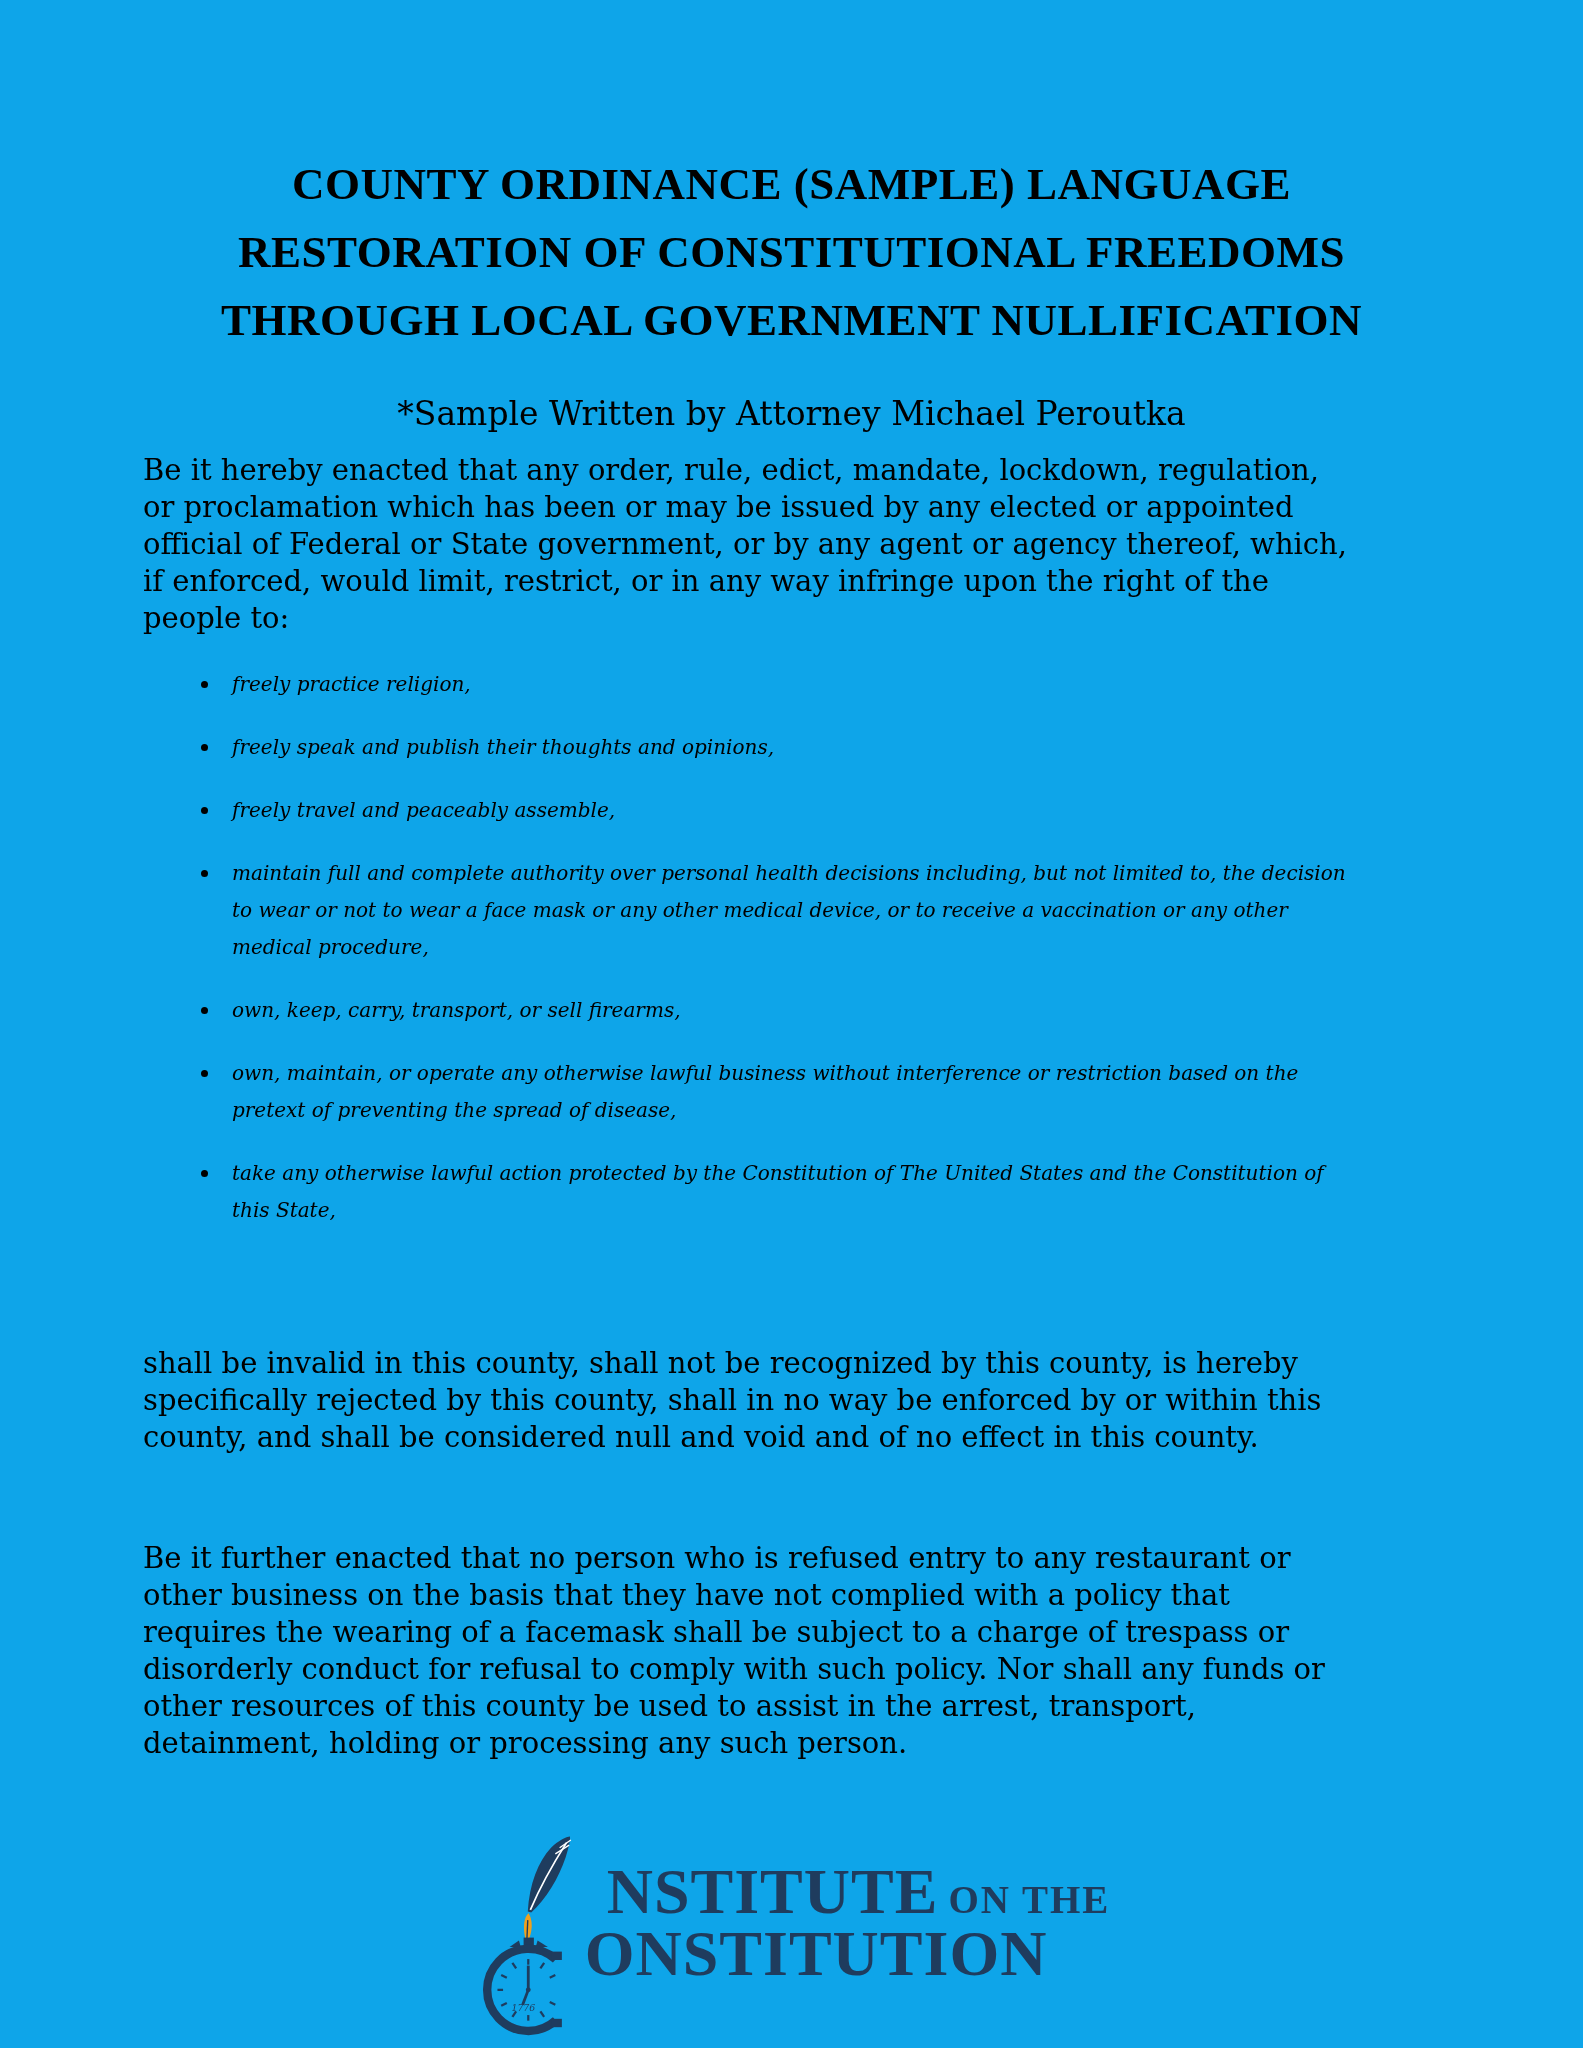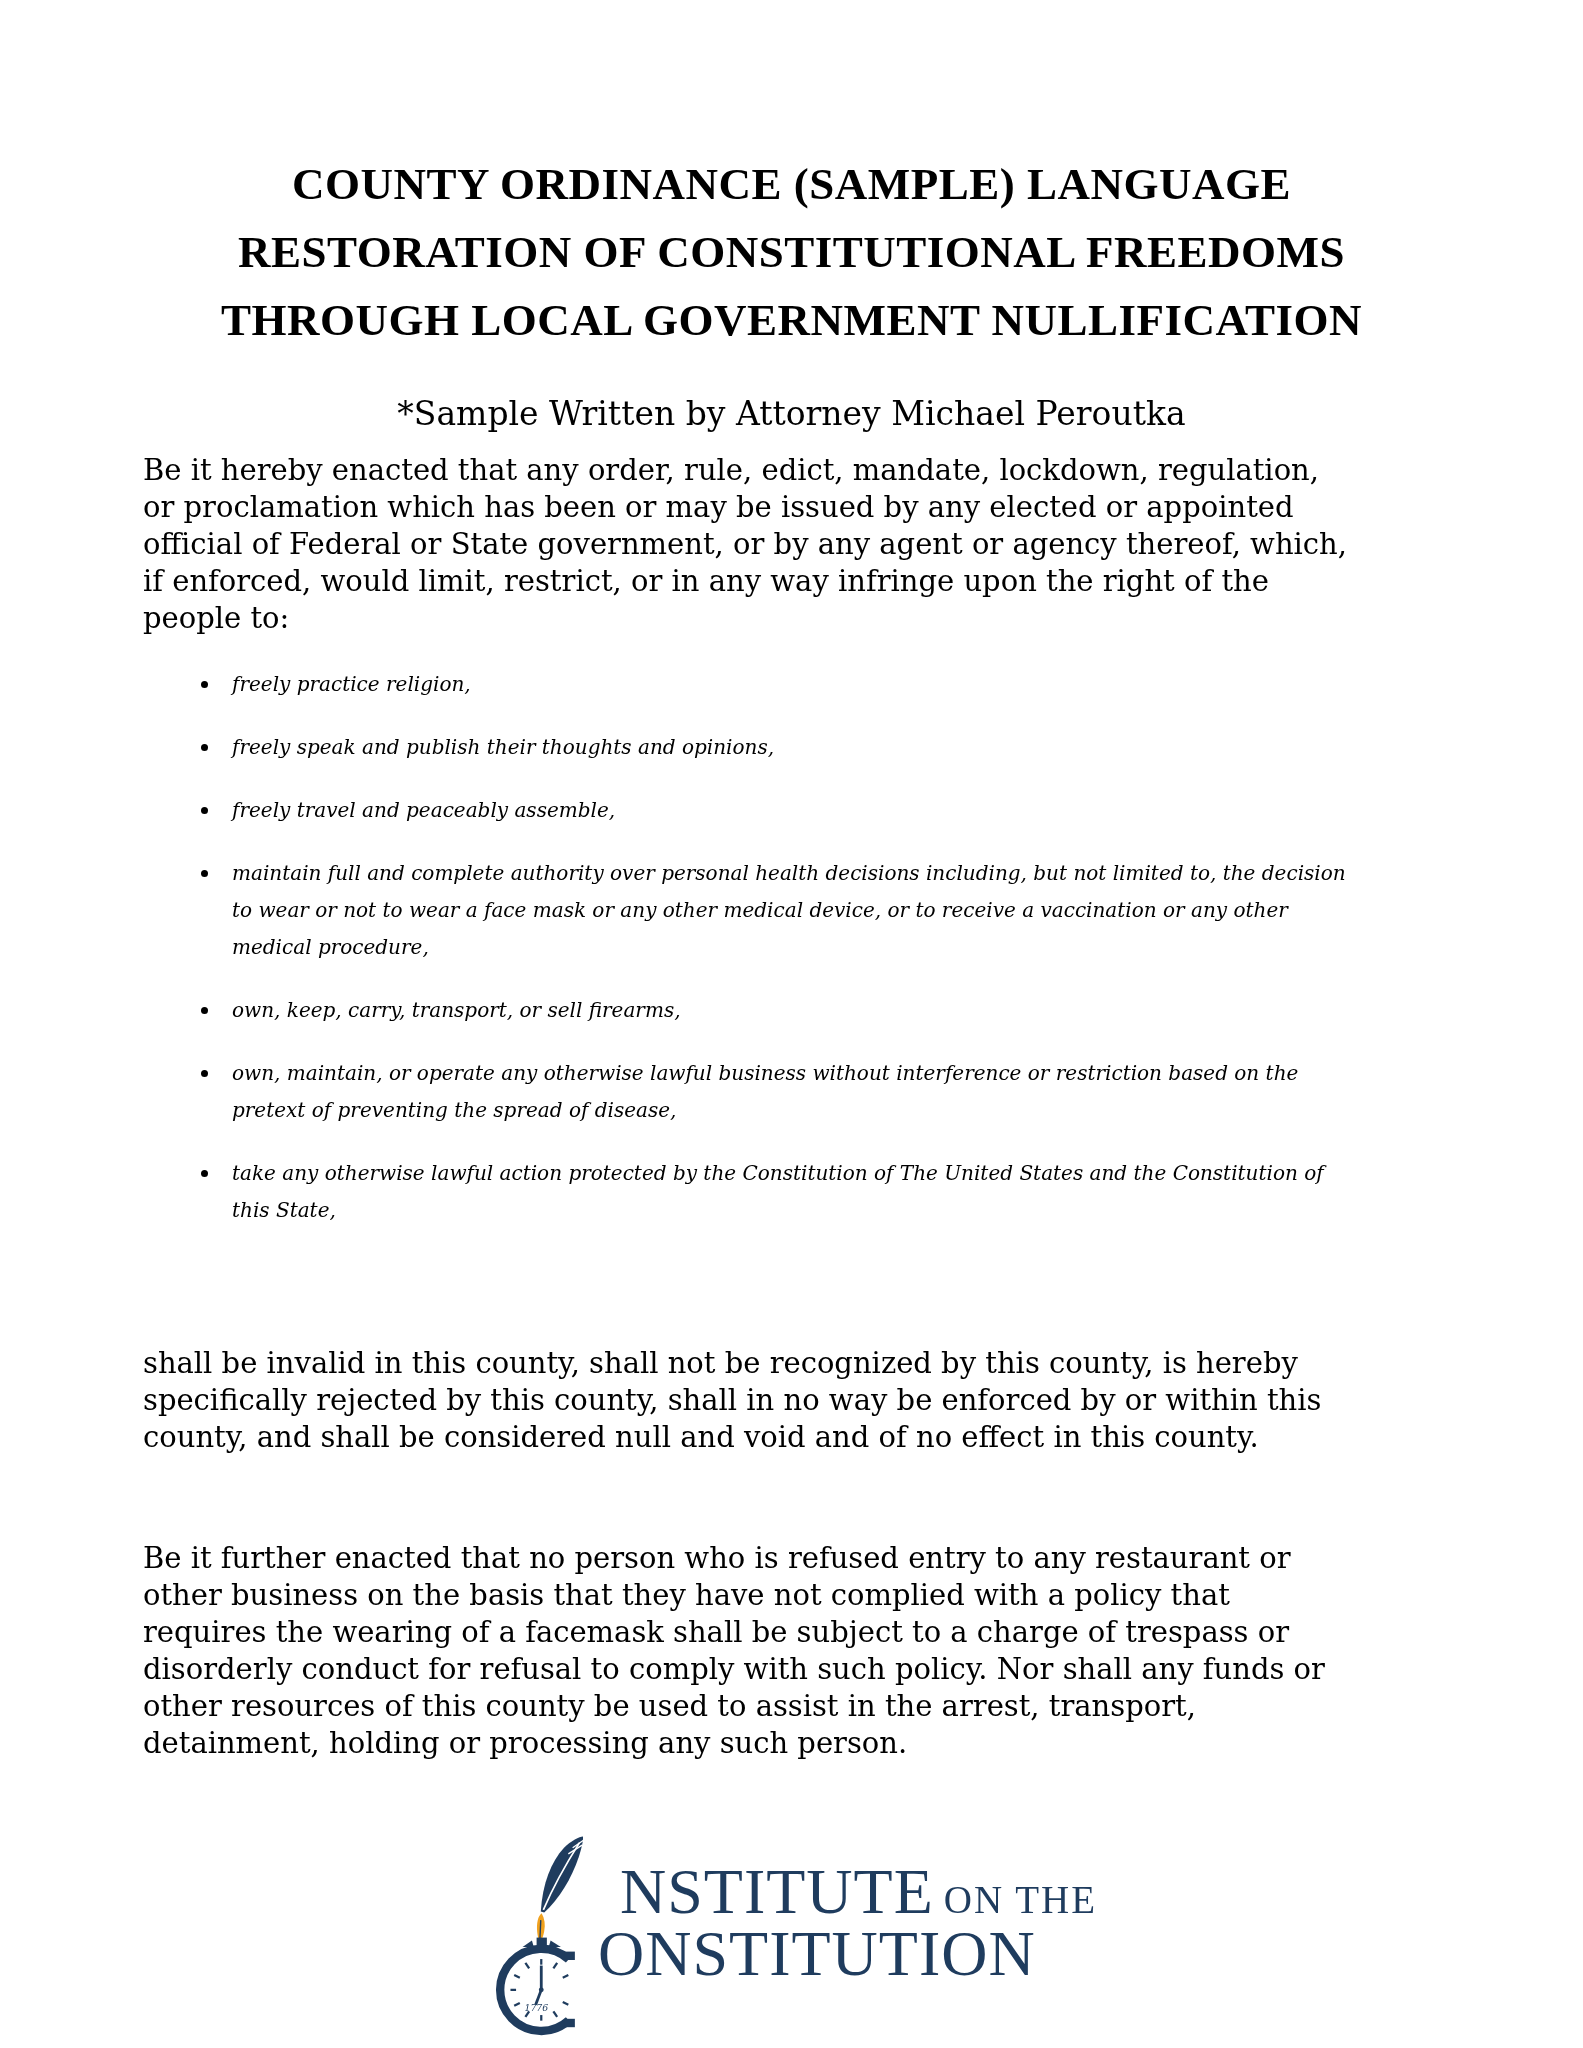--- a/index.html
+++ b/index.html
@@ -1,19 +1,19 @@
 <!DOCTYPE html>
 <html><head>
 <meta charset="utf-8">
 <style>
   html,body { margin:0; padding:0; background:#e8e8e8; }
   .page {
     position:relative;
     width:1583px; height:2048px;
-    background:#ffffff;
+    background:#0ea5e9;
     margin:0 auto;
     overflow:hidden;
     font-family:"DejaVu Serif", serif;
     color:#000000;
   }
   .content {
     position:absolute;
     left:143px; top:150px;
     width:1297px;
   }
@@ -67,21 +67,21 @@
     display:flex;
     flex-direction:column;
     align-items:center;
     flex:none;
   }
   .quill-svg { width:82px; height:112px; margin-left:26px; display:block; }
   .clock-svg { width:112px; height:112px; margin-top:-14px; display:block; }
   .logo-words {
     padding-top:28px;
     font-family:"Liberation Serif", serif;
-    font-weight:normal;
+    font-weight:bold;
     white-space:nowrap;
   }
   .logo-row { display:flex; align-items:baseline; line-height:60px; height:62px; }
   .logo-row1 { margin-left:16px; }
   .logo-row2 { margin-left:-6px; }
   .logo-big   { font-size:64px; letter-spacing:1px; }
   .logo-small { font-size:39px; letter-spacing:2px; margin-left:10px; }
 </style>
 </head>
 <body>

